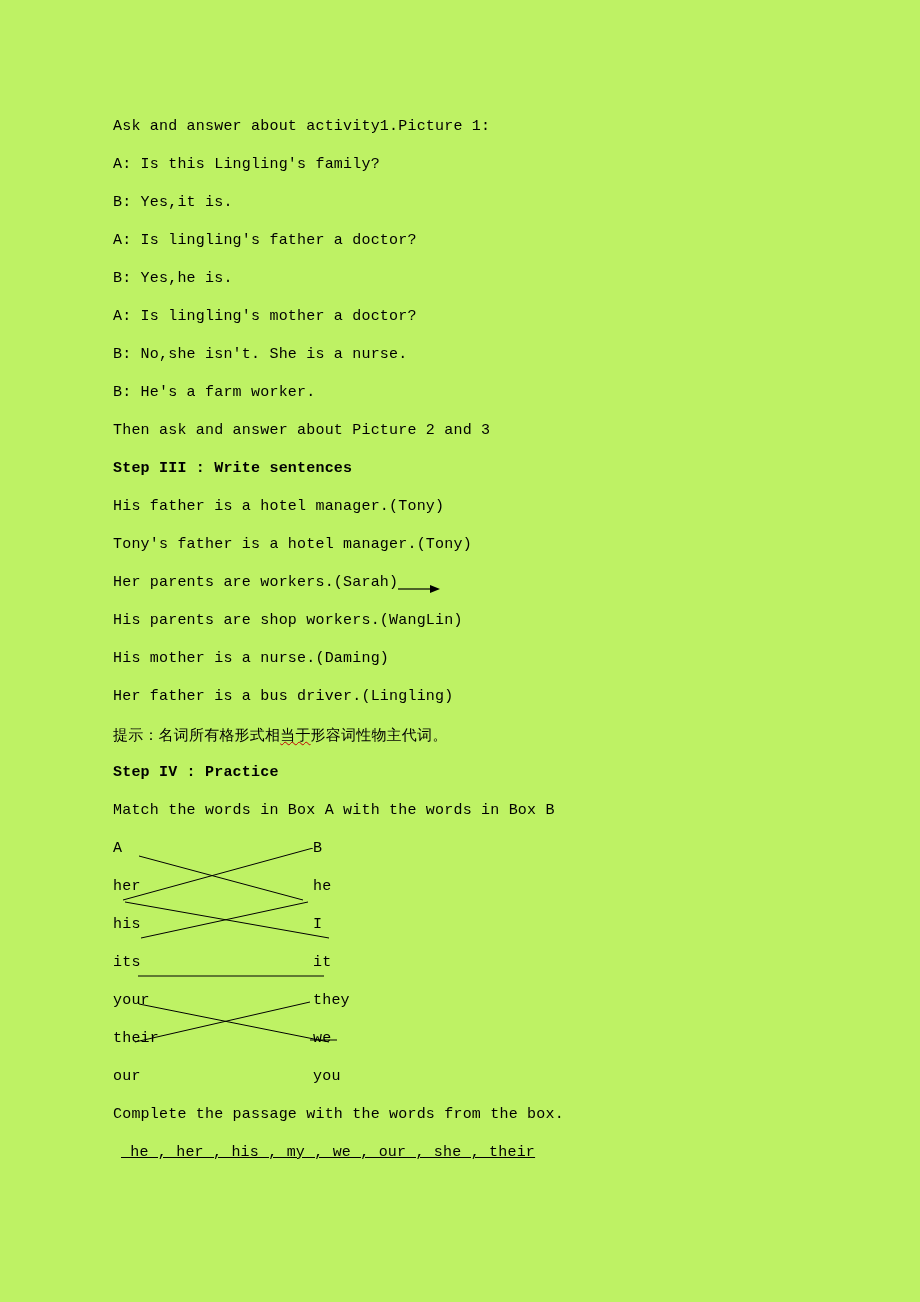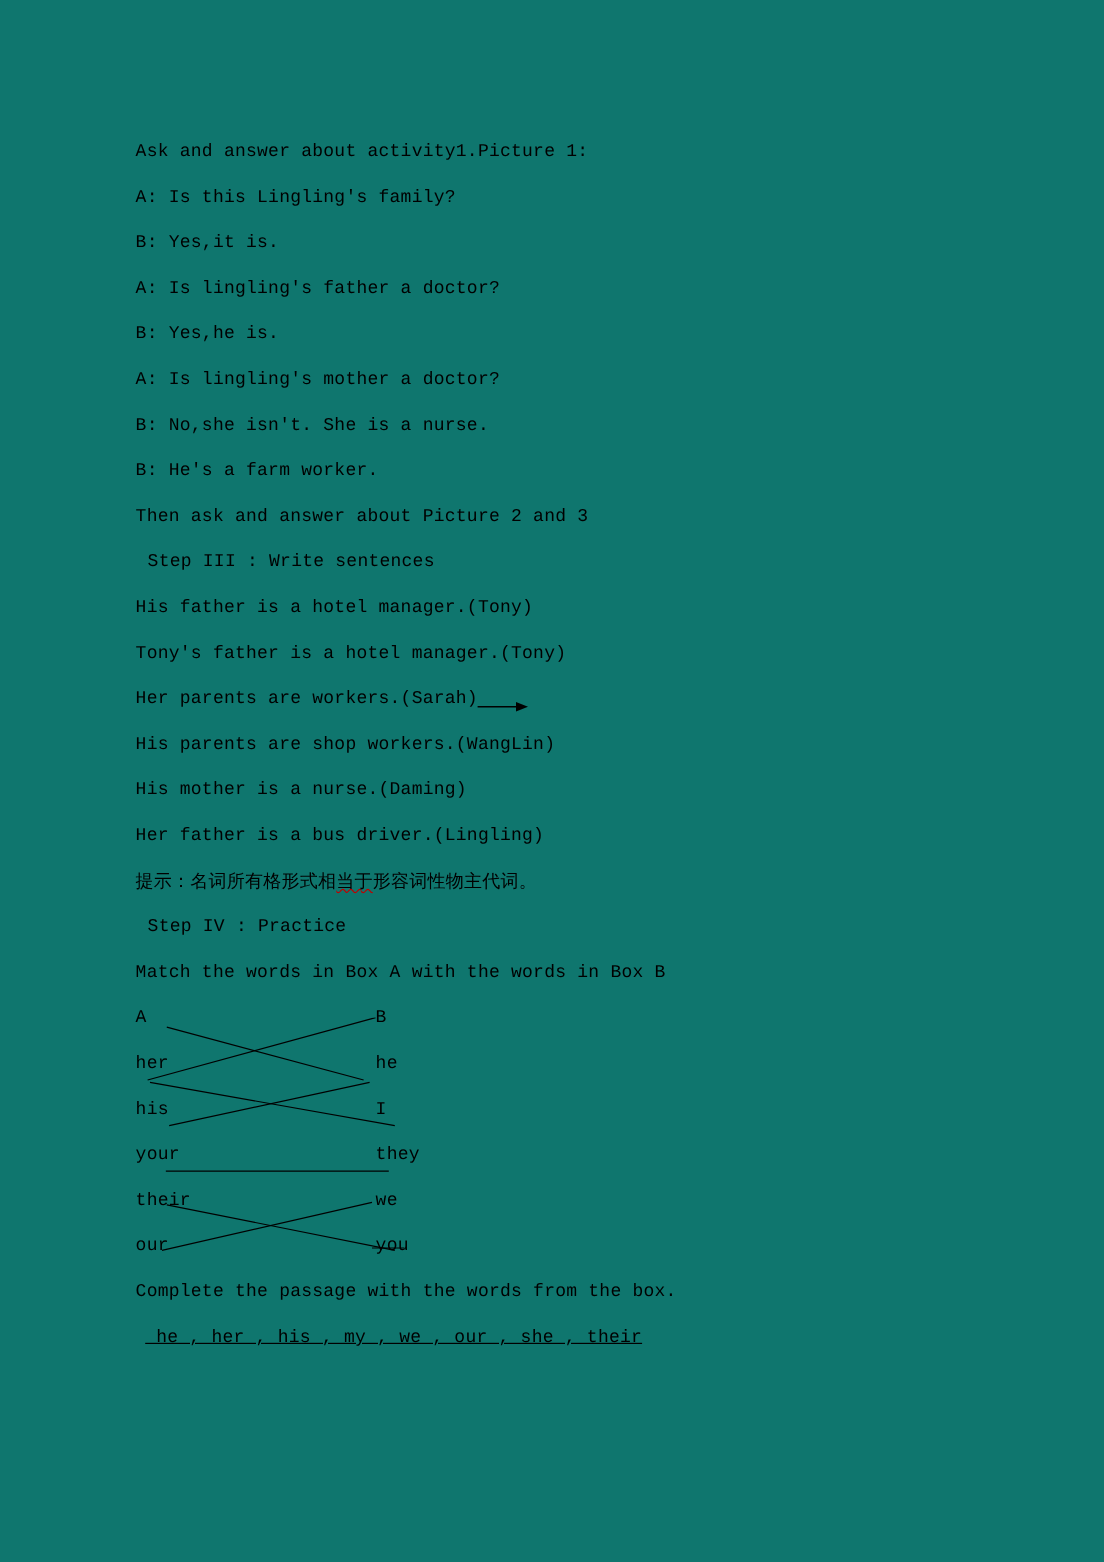--- a/index.html
+++ b/index.html
@@ -4,43 +4,42 @@
 <style>
   html, body {
     margin: 0;
     padding: 0;
     background: #ffffff;
   }
   .page {
     width: 920px;
     height: 1302px;
     position: relative;
-    background: #0f766e;
+    background: #bef264;
     font-family: "SimSun", "NSimSun", "Songti SC", serif;
     color: #000000;
     box-sizing: border-box;
   }
   .content {
     position: absolute;
     left: 113px;
     top: 108px;
     width: 700px;
   }
   .line {
     font-size: 15px;
     line-height: 38px;
     letter-spacing: 0.2px;
     white-space: pre;
   }
   .mono {
     font-family: "SimSun", "NSimSun", "Courier New", monospace;
   }
   .bold {
-    font-weight: 400;
-    margin-left: 10px;
+    font-weight: 700;
   }
   .cn {
     font-family: "SimSun", "NSimSun", "Songti SC", serif;
   }
   .squiggle {
     text-decoration-line: underline;
     text-decoration-style: wavy;
     text-decoration-color: #c00000;
     text-decoration-thickness: 1px;
   }
@@ -87,20 +86,21 @@
     <div class="line cn"><span>提示：名词所有格形式相</span><span class="squiggle">当于</span><span>形容词性物主代词。</span></div>
 
     <div class="line mono bold">Step IV : Practice</div>
 
     <div class="line mono">Match the words in Box A with the words in Box B</div>
 
     <div class="line mono"><span class="cell-left">A</span><span>B</span></div>
 
     <div class="line mono"><span class="cell-left">her</span><span>he</span></div>
     <div class="line mono"><span class="cell-left">his</span><span>I</span></div>
+    <div class="line mono"><span class="cell-left">its</span><span>it</span></div>
     <div class="line mono"><span class="cell-left">your</span><span>they</span></div>
     <div class="line mono"><span class="cell-left">their</span><span>we</span></div>
     <div class="line mono"><span class="cell-left">our</span><span>you</span></div>
 
     <div class="line mono">Complete the passage with the words from the box.</div>
 
     <div class="line mono indent"> he , her , his , my , we , our , she , their</div>
   </div>
 
   <svg class="svg-overlay" style="left:396px; top:582px;" width="44" height="14" viewBox="0 0 44 14">

